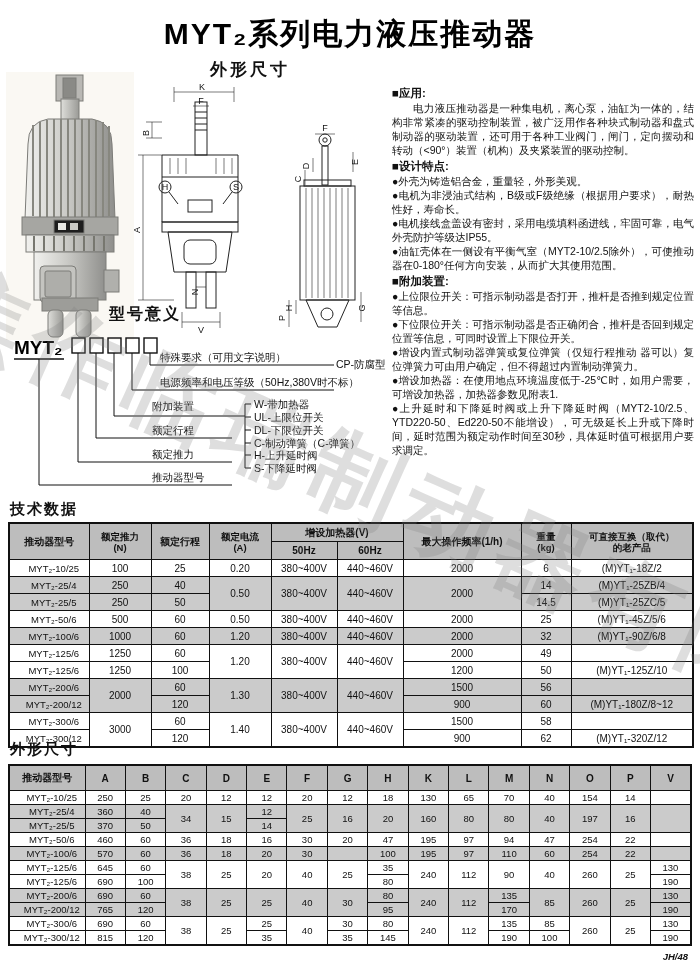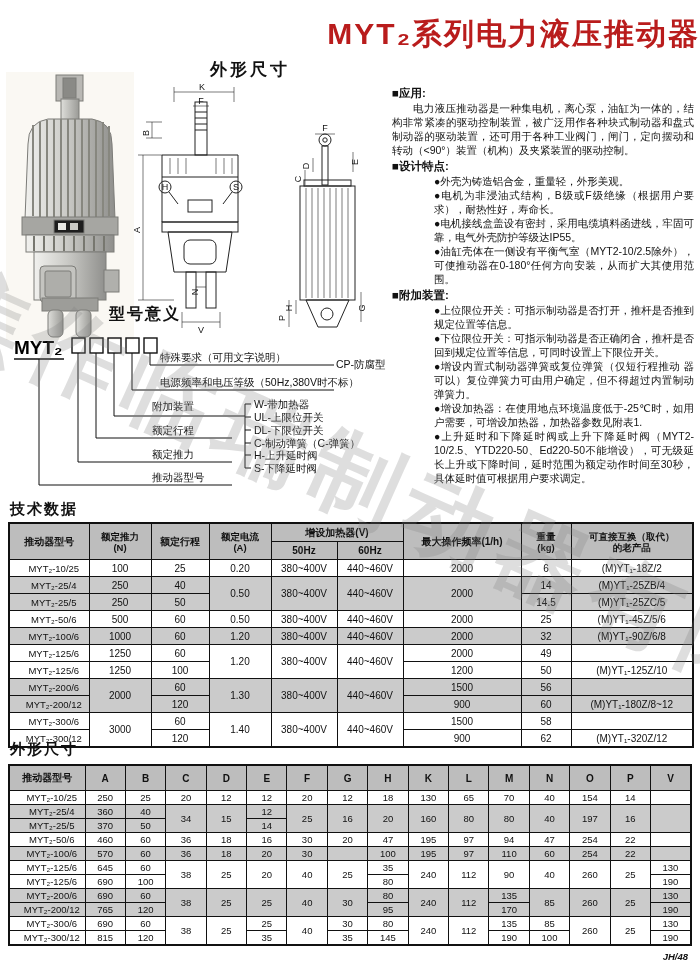--- a/index.html
+++ b/index.html
@@ -1,28 +1,28 @@
 <!DOCTYPE html>
 <html><head>
 <meta charset="utf-8">
 <style>
   html,body{margin:0;padding:0;background:#e9e9e9;}
   .page{position:relative;width:700px;height:974px;margin:0 auto;background:#ffffff;
         font-family:"Liberation Sans","DejaVu Sans",sans-serif;color:#111;overflow:hidden;}
-  .title{position:absolute;top:14px;left:0;right:0;text-align:right;
-         font-size:30px;font-weight:bold;color:#b91c1c;letter-spacing:2px;}
+  .title{position:absolute;top:14px;left:0;right:0;text-align:center;
+         font-size:30px;font-weight:bold;color:#000000;letter-spacing:2px;}
   .sub-draw-title{position:absolute;top:58px;left:210px;font-size:17px;font-weight:bold;letter-spacing:3px;}
   .watermark{position:absolute;left:-34px;top:238px;z-index:30;pointer-events:none;
              transform:rotate(24deg);transform-origin:left top;white-space:nowrap;
              font-size:92px;font-weight:bold;letter-spacing:10px;color:rgba(128,128,128,0.26);}
   
   .rightcol{position:absolute;left:392px;top:84px;width:302px;font-size:10.5px;line-height:14px;}
   .sec-title{font-weight:bold;font-size:11.5px;margin:2px 0 1px 0;}
   .app-body{text-indent:2em;text-align:justify;}
-  .bullets div{text-align:justify;margin-left:42px;}
+  .bullets div{text-align:justify;}
   
   .h-block{position:absolute;font-size:15px;font-weight:bold;letter-spacing:2px;}
   #h-model{left:109px;top:304px;font-size:16px;}
   #h-tech{left:10px;top:500px;font-family:Liberation Mono, monospace;}
   #h-dim{left:10px;top:740px;}
   
   table{border-collapse:collapse;table-layout:fixed;background:#fff;}
   .dtable{position:absolute;left:8px;width:684px;border:2px solid #111;}
   #tech-table{top:522px;}
   #dim-table{top:764px;}

